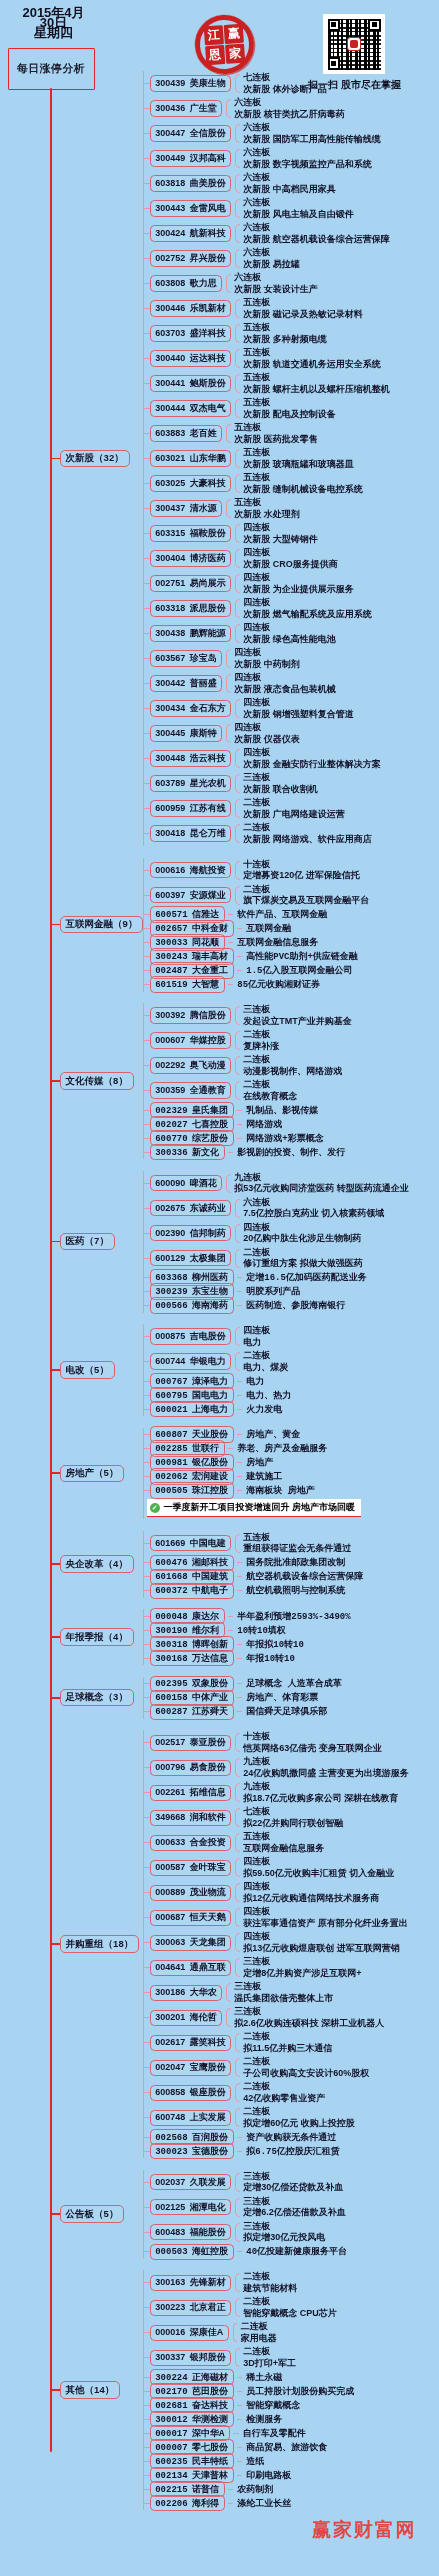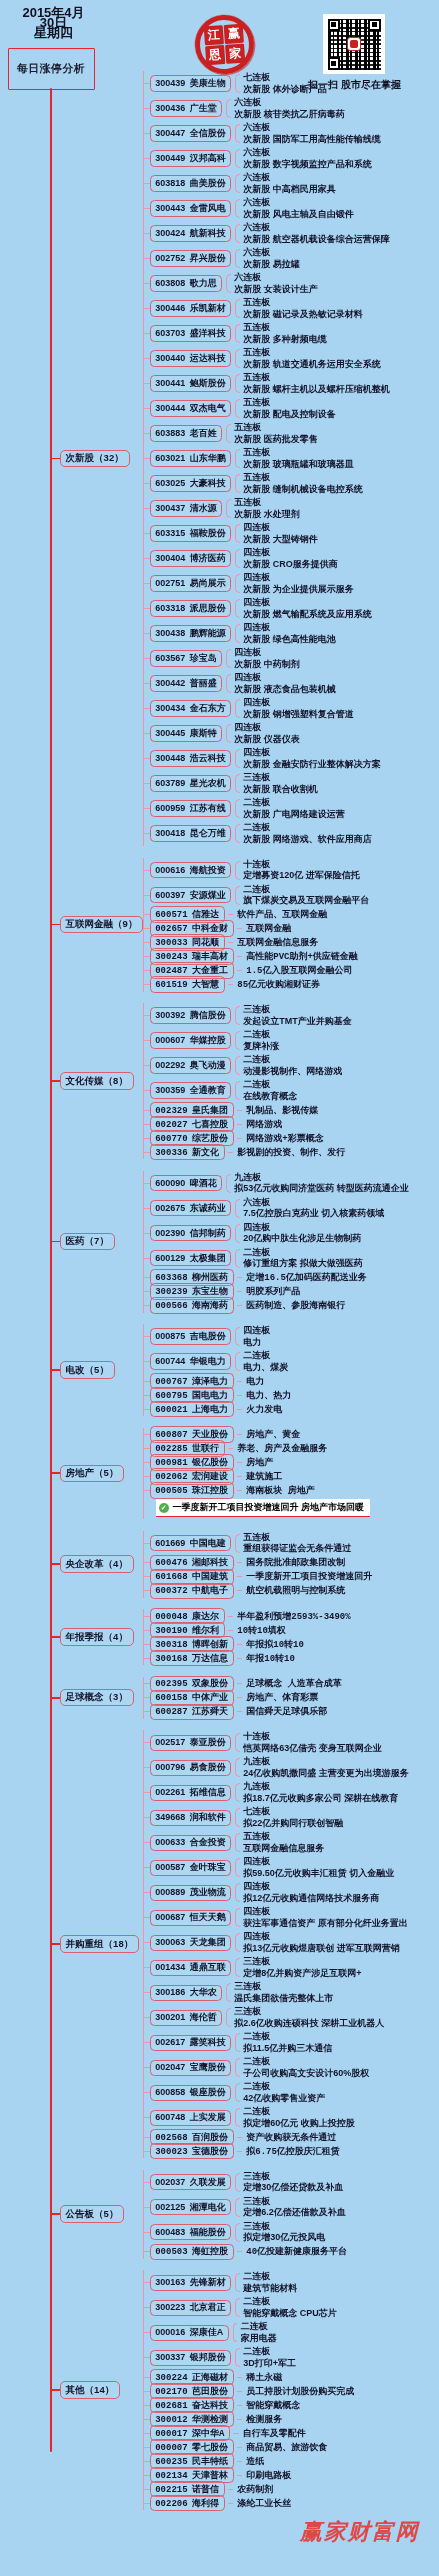--- a/index.html
+++ b/index.html
@@ -51,26 +51,26 @@
 .stock-box { border:1px solid var(--border,#d9606e); border-radius:4.5px; padding:0.6px 4.5px;
   font-size:9px; font-weight:bold; background:rgba(255,255,255,.07); }
 .stock-box .code { margin-right:4.5px; }
 .conn2 { width:4.5px; height:19px; border:1px solid var(--spine,#e79aa6); border-right:none;
   border-radius:5.1px 0 0 5.1px; margin-left:3.8px; flex:0 0 4.5px; }
 .conn1 { width:5.7px; height:1px; background:var(--spine,#e79aa6); margin-left:3.2px; flex:0 0 5.7px; }
 .details { padding-left:3.8px; font-size:9px; font-weight:bold; }
 .row2 .dline { line-height:11.5px; }
 .note-row { height:21.6px; display:flex; align-items:center; }
 .note-inner { display:flex; align-items:center; gap:3.8px; background:#fff;
-  border-bottom:1.9px solid var(--red,#e8232b); padding:1.9px 5.7px 1.9px 2.5px; margin-left:12px;
+  border-bottom:1.9px solid var(--red,#e8232b); padding:1.9px 5.7px 1.9px 2.5px; margin-left:3px;
   font-size:9px; font-weight:bold; color:#000; }
 .check { width:10.2px; height:10.2px; border-radius:50%; background:var(--green,#4db24d);
   color:#fff; font-size:7px; font-weight:bold; display:flex; align-items:center; justify-content:center; flex:0 0 10.2px; }
-.watermark { position:absolute; top:2517px; left:300px; font-family:"DejaVu Serif", serif;
-  font-size:22px; font-weight:bold; font-style:italic; color:var(--wm,#e04848); letter-spacing:1.9px; white-space:nowrap; }
+.watermark { position:absolute; top:2517px; left:312px; font-family:"DejaVu Serif", serif;
+  font-size:19px; font-weight:bold; color:var(--wm,#e04848); letter-spacing:1.9px; white-space:nowrap; }
 </style>
 </head>
 <body>
 
 <div class="hdr-date">
   <div>2015年4月30日</div>
   <div>星期四</div>
 </div>
 
 <div class="root-box">
@@ -735,21 +735,21 @@
           <div class="conn1"></div>
           <div class="details">
             <div class="dline">国务院批准邮政集团改制</div>
           </div>
         </div>
         <div class="row row1">
           <div class="stock-tick"></div>
           <div class="stock-box"><span class="code">601668</span><span>中国建筑</span></div>
           <div class="conn1"></div>
           <div class="details">
-            <div class="dline">一季度新开工项目投资增速回升</div>
+            <div class="dline">航空器机载设备综合运营保障</div>
           </div>
         </div>
         <div class="row row1">
           <div class="stock-tick"></div>
           <div class="stock-box"><span class="code">600372</span><span>中航电子</span></div>
           <div class="conn1"></div>
           <div class="details">
             <div class="dline">航空机载照明与控制系统</div>
           </div>
         </div>
@@ -909,21 +909,21 @@
           <div class="stock-tick"></div>
           <div class="stock-box"><span class="code">300063</span><span>天龙集团</span></div>
           <div class="conn2"></div>
           <div class="details">
             <div class="dline">四连板</div>
             <div class="dline">拟13亿元收购煜唐联创 进军互联网营销</div>
           </div>
         </div>
         <div class="row row2">
           <div class="stock-tick"></div>
-          <div class="stock-box"><span class="code">001434</span><span>通鼎互联</span></div>
+          <div class="stock-box"><span class="code">004641</span><span>通鼎互联</span></div>
           <div class="conn2"></div>
           <div class="details">
             <div class="dline">三连板</div>
             <div class="dline">定增8亿并购资产涉足互联网+</div>
           </div>
         </div>
         <div class="row row2">
           <div class="stock-tick"></div>
           <div class="stock-box"><span class="code">300186</span><span>大华农</span></div>
           <div class="conn2"></div>

